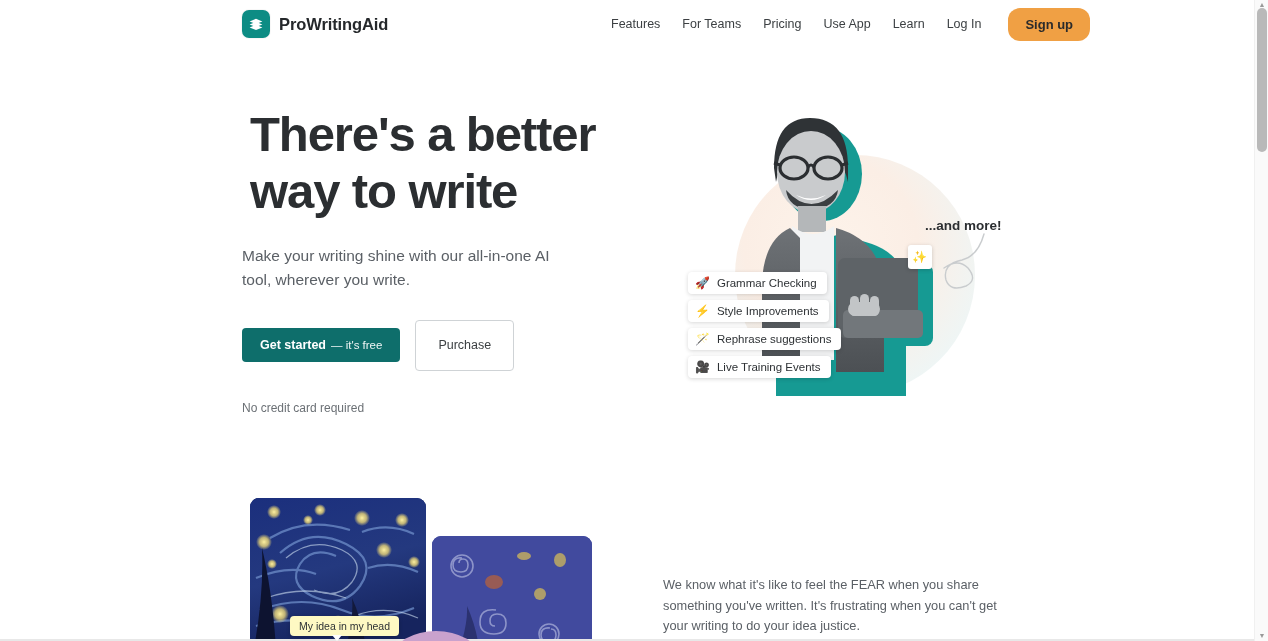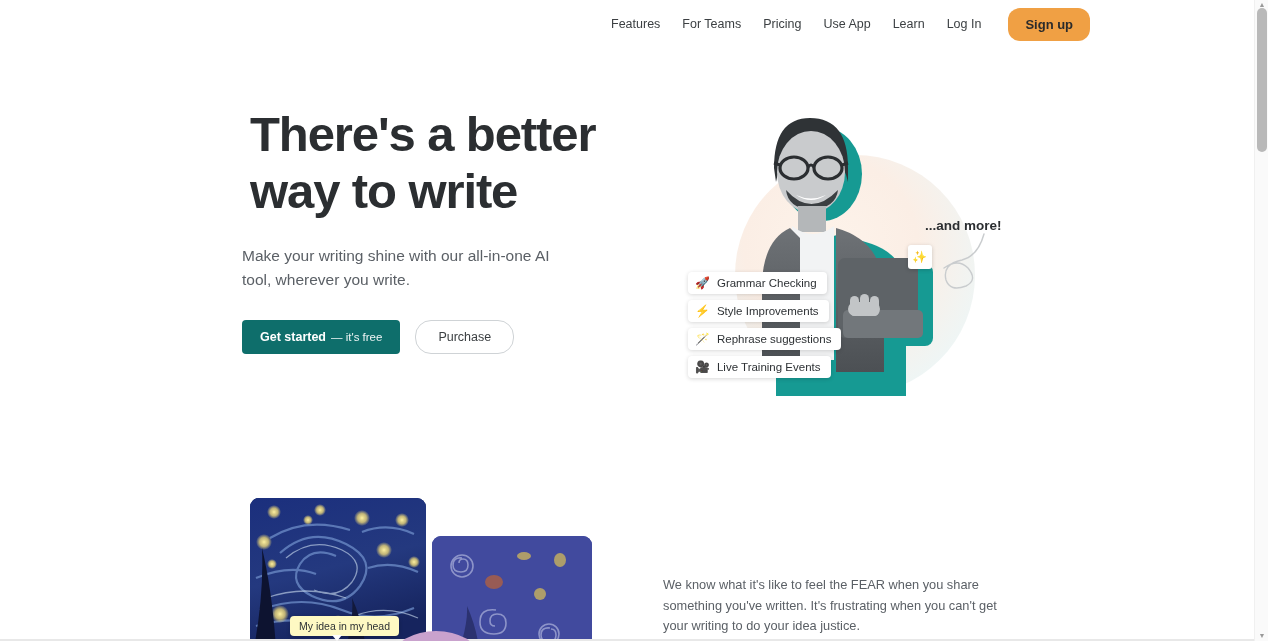--- a/index.html
+++ b/index.html
@@ -142,22 +142,22 @@
   }
   .btn-primary .btn-note {
     font-weight: normal;
     font-size: 11.5px;
     opacity: 0.93;
   }
   .btn-secondary {
     background: #ffffff;
     color: #3c4043;
     border: 1px solid #cfd3d6;
-    border-radius: 16px;
-    height: 34px;
+    border-radius: 4px;
+    height: 51px;
     padding: 0 22px;
     font-size: 12.5px;
     cursor: pointer;
     font-family: "Liberation Sans", sans-serif;
     white-space: nowrap;
   }
   .hero-note {
     margin-top: 30px;
     font-size: 12px;
     color: #6b7075;
@@ -359,20 +359,30 @@
     background: #e8e8e8;
   }
 </style>
 </head>
 <body>
 
 <div class="page">
 
   <div class="header">
 
+    <a class="brand" href="#">
+      <span class="brand-mark">
+        <svg width="18" height="18" viewBox="0 0 24 24" aria-hidden="true">
+          <path d="M3.5 8.5 L12 5 L20.5 8.5 L12 12 Z" fill="#ffffff"></path>
+          <path d="M3.5 12.5 L12 9 L20.5 12.5 L12 16 Z" fill="#ffffff"></path>
+          <path d="M3.5 16.5 L12 13 L20.5 16.5 L12 20 Z" fill="#ffffff"></path>
+        </svg>
+      </span>
+      <span class="brand-name">ProWritingAid</span>
+    </a>
 
     <nav class="nav">
       <a class="nav-item" href="#">Features</a>
       <a class="nav-item" href="#">For Teams</a>
       <a class="nav-item" href="#">Pricing</a>
       <a class="nav-item" href="#">Use App</a>
       <a class="nav-item" href="#">Learn</a>
       <a class="nav-item" href="#">Log In</a>
       <button class="nav-cta">Sign up</button>
     </nav>
@@ -386,20 +396,21 @@
       <p class="hero-sub">Make your writing shine with our all-in-one AI tool, wherever you write.</p>
 
       <div class="hero-actions">
         <button class="btn-primary">
           <span>Get started</span>
           <span class="btn-note">— it's free</span>
         </button>
         <button class="btn-secondary">Purchase</button>
       </div>
 
+      <div class="hero-note">No credit card required</div>
     </div>
 
     <div class="hero-art">
       <div class="art-blob"></div>
 
       <div class="art-person">
         <svg class="person-teal" viewBox="0 0 185 280" aria-hidden="true">
           <g fill="#169a93">
             <ellipse cx="66" cy="58" rx="40" ry="47"></ellipse>
             <path d="M20 280 L20 175 Q20 140 52 128 L84 118 L116 128 Q150 140 150 175 L150 280 Z"></path>

